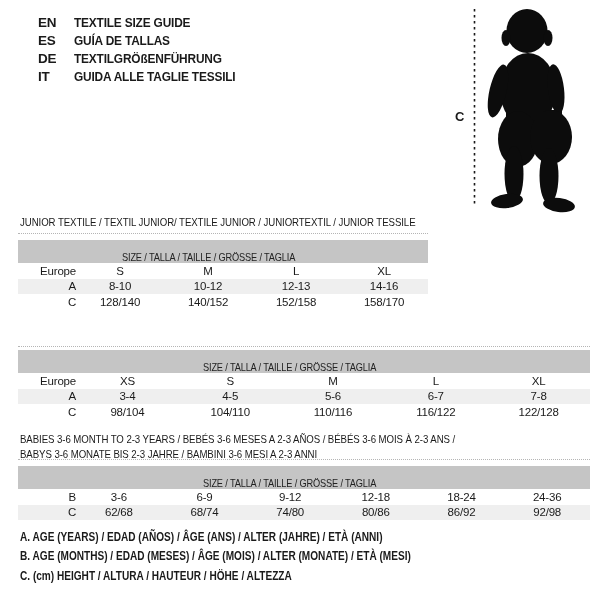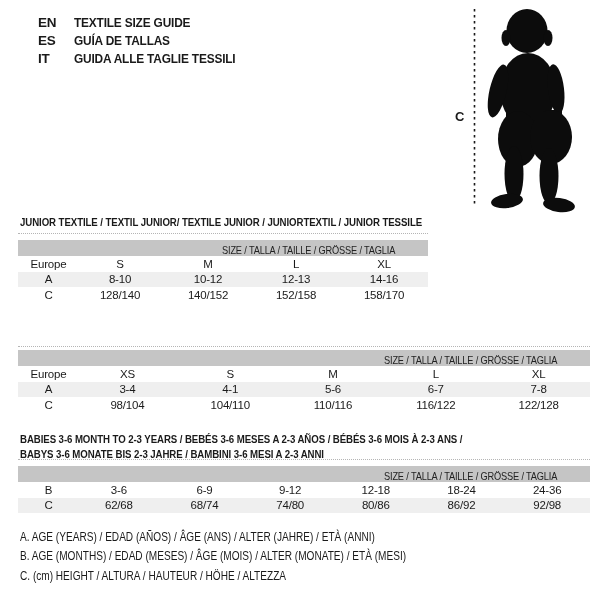--- a/index.html
+++ b/index.html
@@ -16,57 +16,61 @@
   
   .langs{position:absolute;left:38px;top:13px}
   .lang-row{display:flex;align-items:center;height:18px;font-weight:700;font-size:13.5px;letter-spacing:-.2px}
   .lang-code{width:36px;flex:0 0 36px}
   
   .cond{display:inline-block;transform:scaleX(.84);transform-origin:0 50%;white-space:nowrap}
   .langs .cond{transform:scaleX(.88)}
   
   .figure{position:absolute;left:448px;top:2px}
   
-  .sec-title{position:absolute;left:20px;font-weight:700;font-size:11.5px;white-space:nowrap;letter-spacing:-.1px}
+  .sec-title{position:absolute;left:20px;font-weight:400;font-size:11.5px;white-space:nowrap;letter-spacing:-.1px}
   #t1-title{top:216px}
   #t2-title{top:319px}
   #t3-title{top:432px;line-height:14.5px}
   .subsc{font-size:7.5px;vertical-align:-2px}
   
   .rule{position:absolute;height:0;border-top:1px dotted #b5b5b5}
   #rule1{left:18px;top:233px;width:410px}
   #rule2{left:18px;top:346px;width:572px}
   #rule3{left:18px;top:459px;width:572px}
   
   .size-table{position:absolute;border-collapse:collapse;table-layout:fixed;font-size:11.5px;letter-spacing:-.2px}
   #t1{left:18px;top:240px;width:410px}
   #t2{left:18px;top:350px;width:572px}
   #t3{left:18px;top:466px;width:572px}
-  .size-table thead td{background:var(--header-bar);height:15px;text-align:right;padding:4px 0 0 5px;font-size:11px;color:#222}
+  .size-table thead td{background:var(--header-bar);height:15px;text-align:center;padding:11px 0 0 5px;font-size:11px;color:#222}
   .size-table tbody td{height:15.5px;text-align:center;vertical-align:middle;padding:0}
-  .size-table td.rowlabel{text-align:center;padding-left:3px}
+  .size-table td.rowlabel{text-align:right;padding-left:3px}
   .size-table tr.shaded td{background:var(--alt-row)}
   col.c-label{width:58px}
   
-  .legend{position:absolute;left:20px;top:530px;font-weight:400;font-size:12px}
+  .legend{position:absolute;left:20px;top:530px;font-weight:700;font-size:12px}
   .legend-line{height:19.3px}
 </style>
 </head>
 <body>
 
 <div class="canvas">
 
   <div class="langs">
     <div class="lang-row">
       <span class="lang-code">EN</span>
       <span class="cond">TEXTILE SIZE GUIDE</span>
     </div>
     <div class="lang-row">
       <span class="lang-code">ES</span>
       <span class="cond">GUÍA DE TALLAS</span>
+    </div>
+    <div class="lang-row">
+      <span class="lang-code">DE</span>
+      <span class="cond">TEXTILGRÖßENFÜHRUNG</span>
     </div>
     <div class="lang-row">
       <span class="lang-code">IT</span>
       <span class="cond">GUIDA ALLE TAGLIE TESSILI</span>
     </div>
   </div>
 
   <svg class="figure" width="150" height="212" viewBox="0 0 150 212">
     <line x1="26.5" y1="7" x2="26.5" y2="205" stroke="#1a1a1a" stroke-width="1.6" stroke-dasharray="2.5 3.5"></line>
     <text x="7" y="119" font-size="13" font-weight="bold" fill="#1a1a1a">C</text>
@@ -142,21 +146,21 @@
         <td class="rowlabel">Europe</td>
         <td>XS</td>
         <td>S</td>
         <td>M</td>
         <td>L</td>
         <td>XL</td>
       </tr>
       <tr class="shaded">
         <td class="rowlabel">A</td>
         <td>3-4</td>
-        <td>4-1</td>
+        <td>4-5</td>
         <td>5-6</td>
         <td>6-7</td>
         <td>7-8</td>
       </tr>
       <tr>
         <td class="rowlabel">C</td>
         <td>98/104</td>
         <td>104/110</td>
         <td>110/116</td>
         <td>116/122</td>

